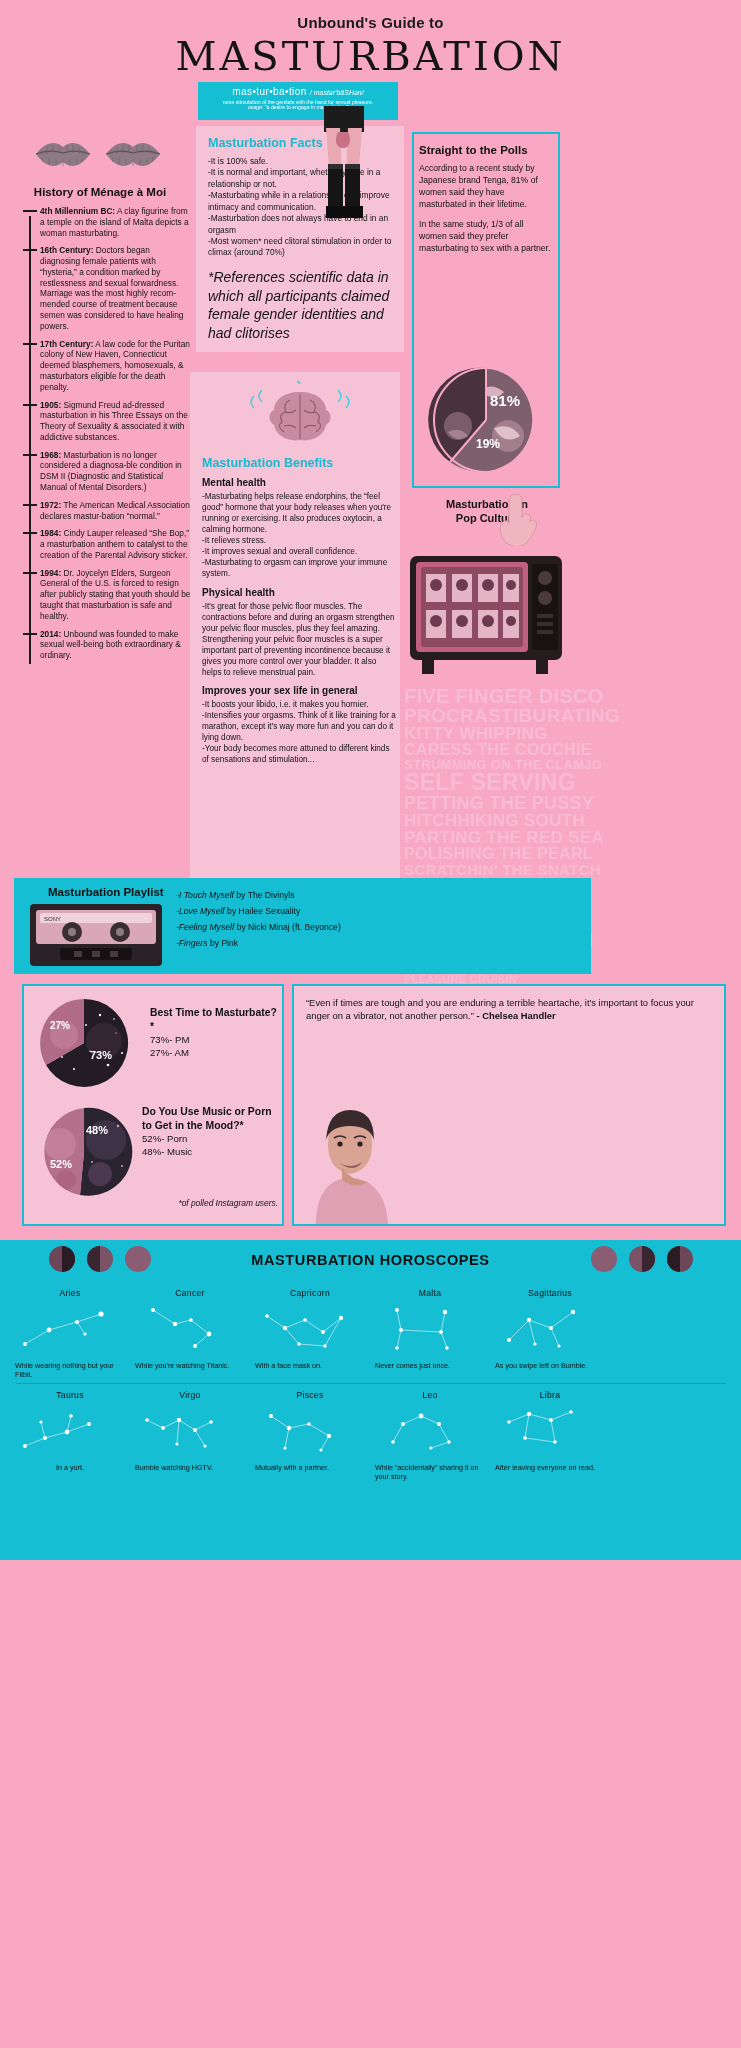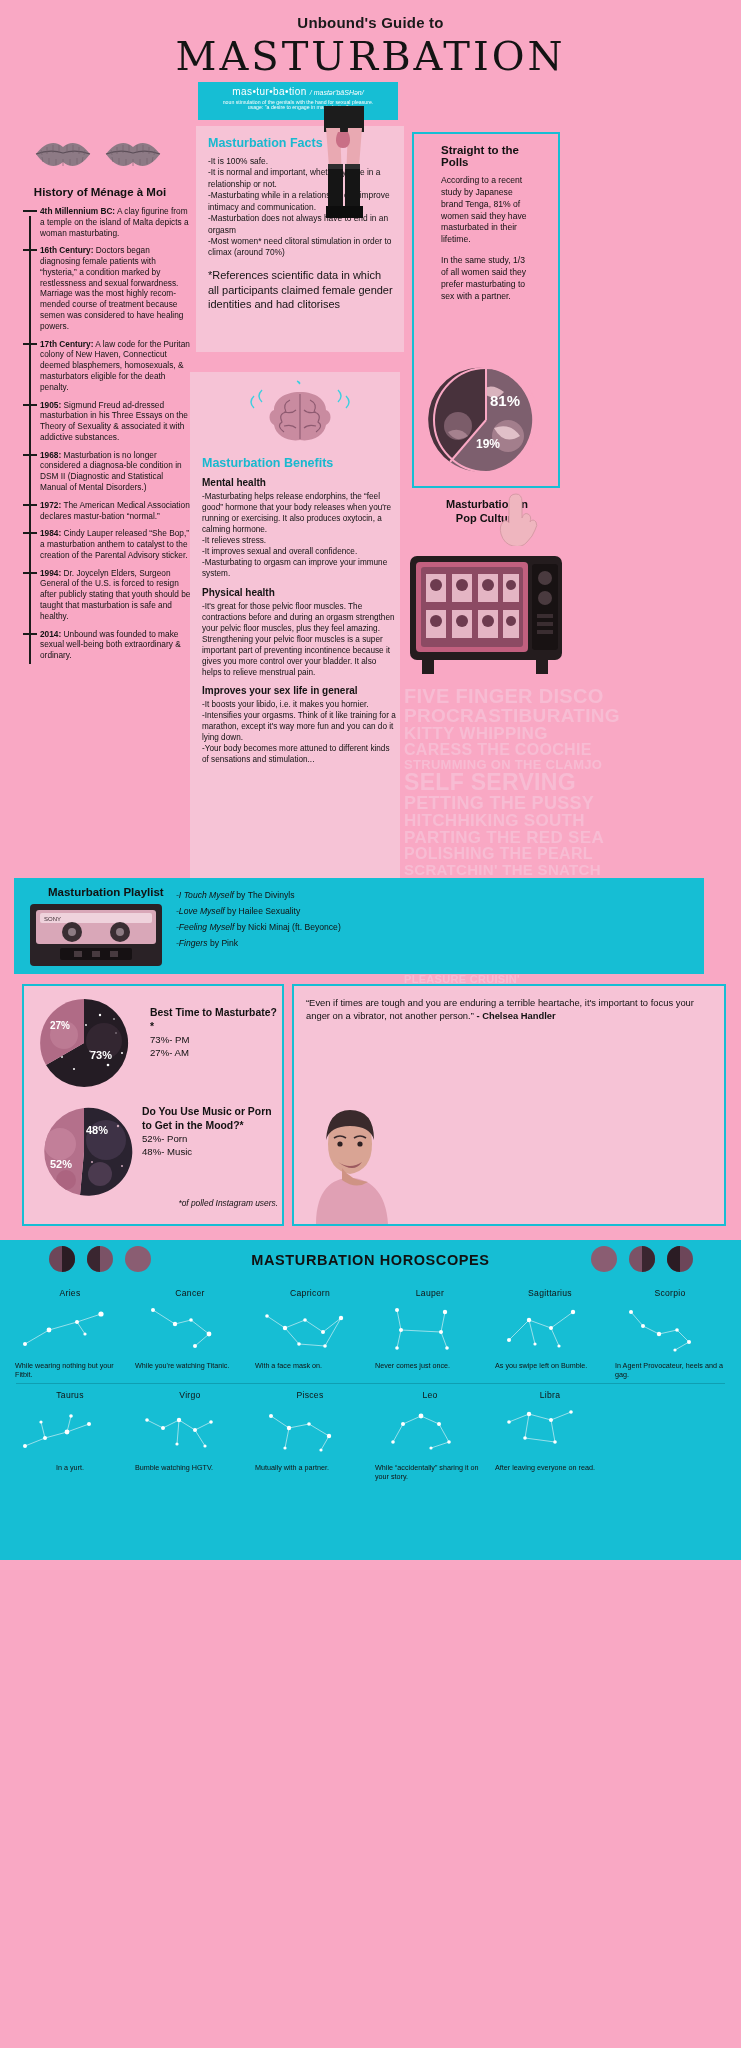--- a/index.html
+++ b/index.html
@@ -52,30 +52,30 @@
   .tl-item b { font-weight:bold; }
 
   
   .facts {
     position:absolute; left:196px; top:126px; width:208px; height:226px;
     background:#f6c3d6;
     padding:10px 10px 8px 12px;
   }
   .facts h3 { margin:0 0 6px; font-size:12.5px; color:#18b9cf; }
   .facts p { margin:0; font-size:8.4px; line-height:1.36; color:#141414; }
-  .facts .note { margin-top:9px; font-size:11px; line-height:1.34; }
+  .facts .note { margin-top:9px; font-style:italic; font-size:14px; line-height:1.34; }
 
   
   .legs { position:absolute; left:300px; top:106px; width:86px; height:116px; }
 
   
   .polls {
     position:absolute; left:412px; top:132px; width:148px; height:356px;
     border:2px solid #16bed4; background:#f9a8c4;
-    padding:10px 27px;
+    padding:10px 5px;
   }
   .polls h3 { margin:0 0 7px; font-size:11.5px; color:#111; }
   .polls p { margin:0 0 9px; font-size:8.6px; line-height:1.38; }
   .pollpie { position:absolute; left:424px; top:366px; width:124px; height:112px; }
 
   .popculture {
     position:absolute; left:414px; top:498px; width:146px; text-align:center;
     font-size:11px; font-weight:bold; line-height:1.25;
   }
   .hand { position:absolute; left:492px; top:492px; width:52px; height:54px; }
@@ -95,21 +95,21 @@
 
   
   .slang {
     position:absolute; left:404px; top:686px; width:330px; padding-right:6px;
     text-align:left; line-height:1.0;
   }
   .slang div { color:#f7bcd3; font-weight:bold; letter-spacing:.3px; }
 
   
   .playlist {
-    position:absolute; left:14px; top:878px; width:690px; height:96px;
+    position:absolute; left:14px; top:878px; width:577px; height:96px;
     background:#16bed4; padding:8px 10px;
   }
   .playlist h3 { margin:0 0 4px; font-size:11.5px; color:#111; }
   .cassette { position:absolute; left:30px; top:904px; width:132px; height:62px; }
   .tracks { position:absolute; left:176px; top:888px; font-size:8.6px; line-height:1.85; color:#111; }
   .tracks i { font-style:italic; }
 
   
   .stats {
     position:absolute; left:22px; top:984px; width:262px; height:242px;
@@ -614,21 +614,21 @@
                 <circle cx="86" cy="18" r="2.2"></circle>
                 <circle cx="70" cy="46" r="1.8"></circle>
                 <circle cx="44" cy="44" r="1.8"></circle>
               </g>
             </svg>
         </div>
         <div class="signtext">With a face mask on.</div>
       </div>
 
       <div class="signcell">
-        <div class="signname">Lauper</div>
+        <div class="signname">Malta</div>
         <div class="constell">
           <svg width="110" height="58" viewBox="0 0 110 58">
               <g stroke="#cfeef3" stroke-width=".7" fill="none">
             <path d="M22 10 L26 30 L22 48"></path>
                 <path d="M70 12 L66 32 L72 48"></path>
                 <path d="M26 30 L66 32"></path>
               </g>
             <g fill="#ffffff">
                 <circle cx="22" cy="10" r="2"></circle>
                 <circle cx="26" cy="30" r="2"></circle>
@@ -657,39 +657,20 @@
                 <circle cx="56" cy="28" r="2"></circle>
                 <circle cx="78" cy="12" r="2.2"></circle>
                 <circle cx="40" cy="44" r="1.6"></circle>
                 <circle cx="64" cy="46" r="1.6"></circle>
               </g>
             </svg>
         </div>
         <div class="signtext">As you swipe left on Bumble.</div>
       </div>
 
-      <div class="signcell">
-        <div class="signname">Scorpio</div>
-        <div class="constell">
-          <svg width="110" height="58" viewBox="0 0 110 58">
-              <g stroke="#cfeef3" stroke-width=".7" fill="none">
-            <path d="M16 12 L28 26 L44 34 L62 30 L74 42 L60 50"></path>
-              </g>
-            <g fill="#ffffff">
-                <circle cx="16" cy="12" r="2"></circle>
-                <circle cx="28" cy="26" r="2"></circle>
-                <circle cx="44" cy="34" r="2.2"></circle>
-                <circle cx="62" cy="30" r="1.8"></circle>
-                <circle cx="74" cy="42" r="2"></circle>
-                <circle cx="60" cy="50" r="1.6"></circle>
-              </g>
-            </svg>
-        </div>
-        <div class="signtext">In Agent Provocateur, heels and a gag.</div>
-      </div>
 
     </div>
 
     <div class="divider"></div>
 
     <div class="signrow">
 
       <div class="signcell">
         <div class="signname">Taurus</div>
         <div class="constell">

